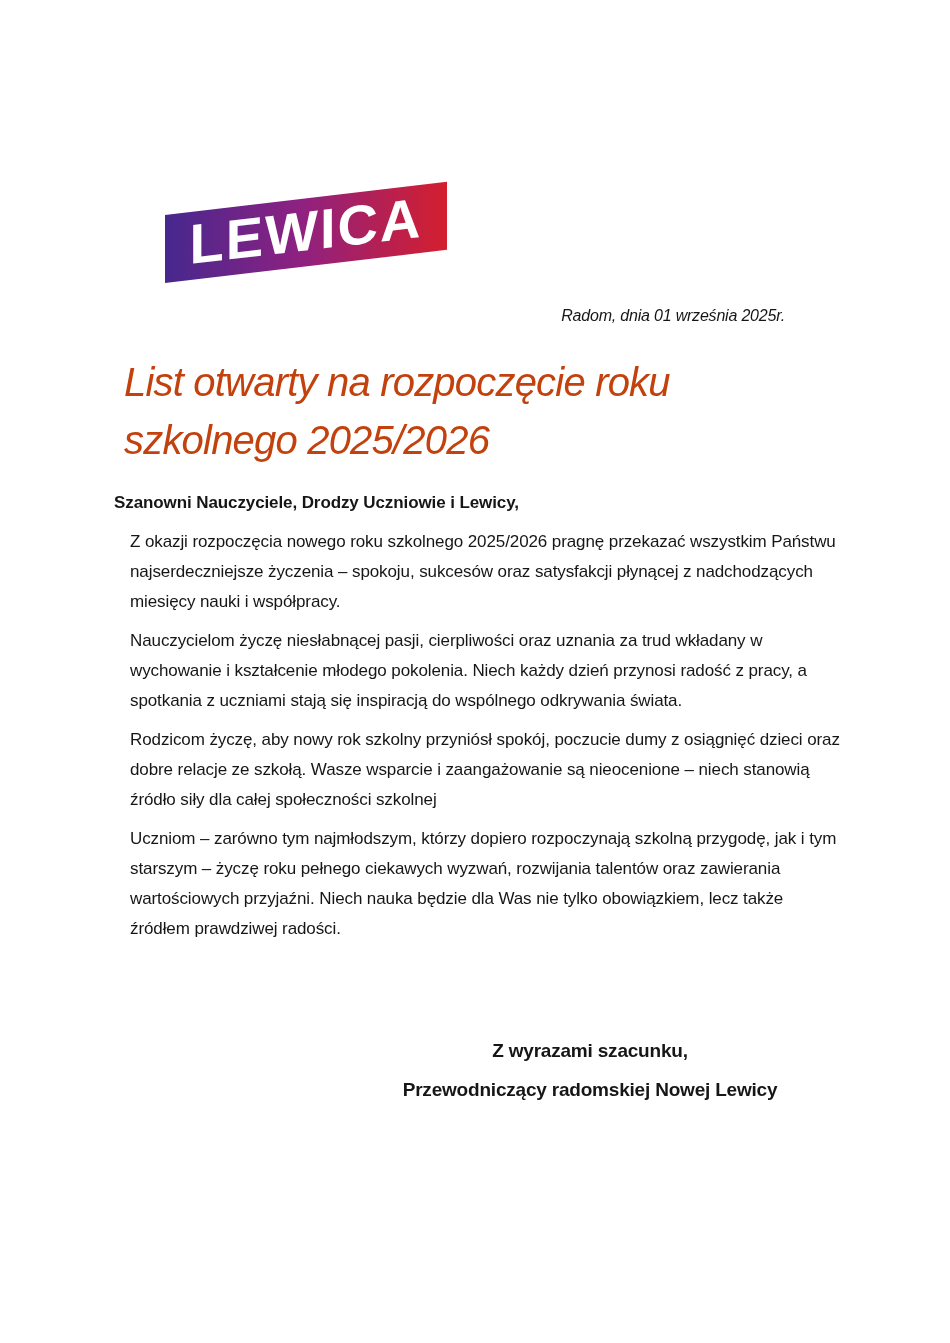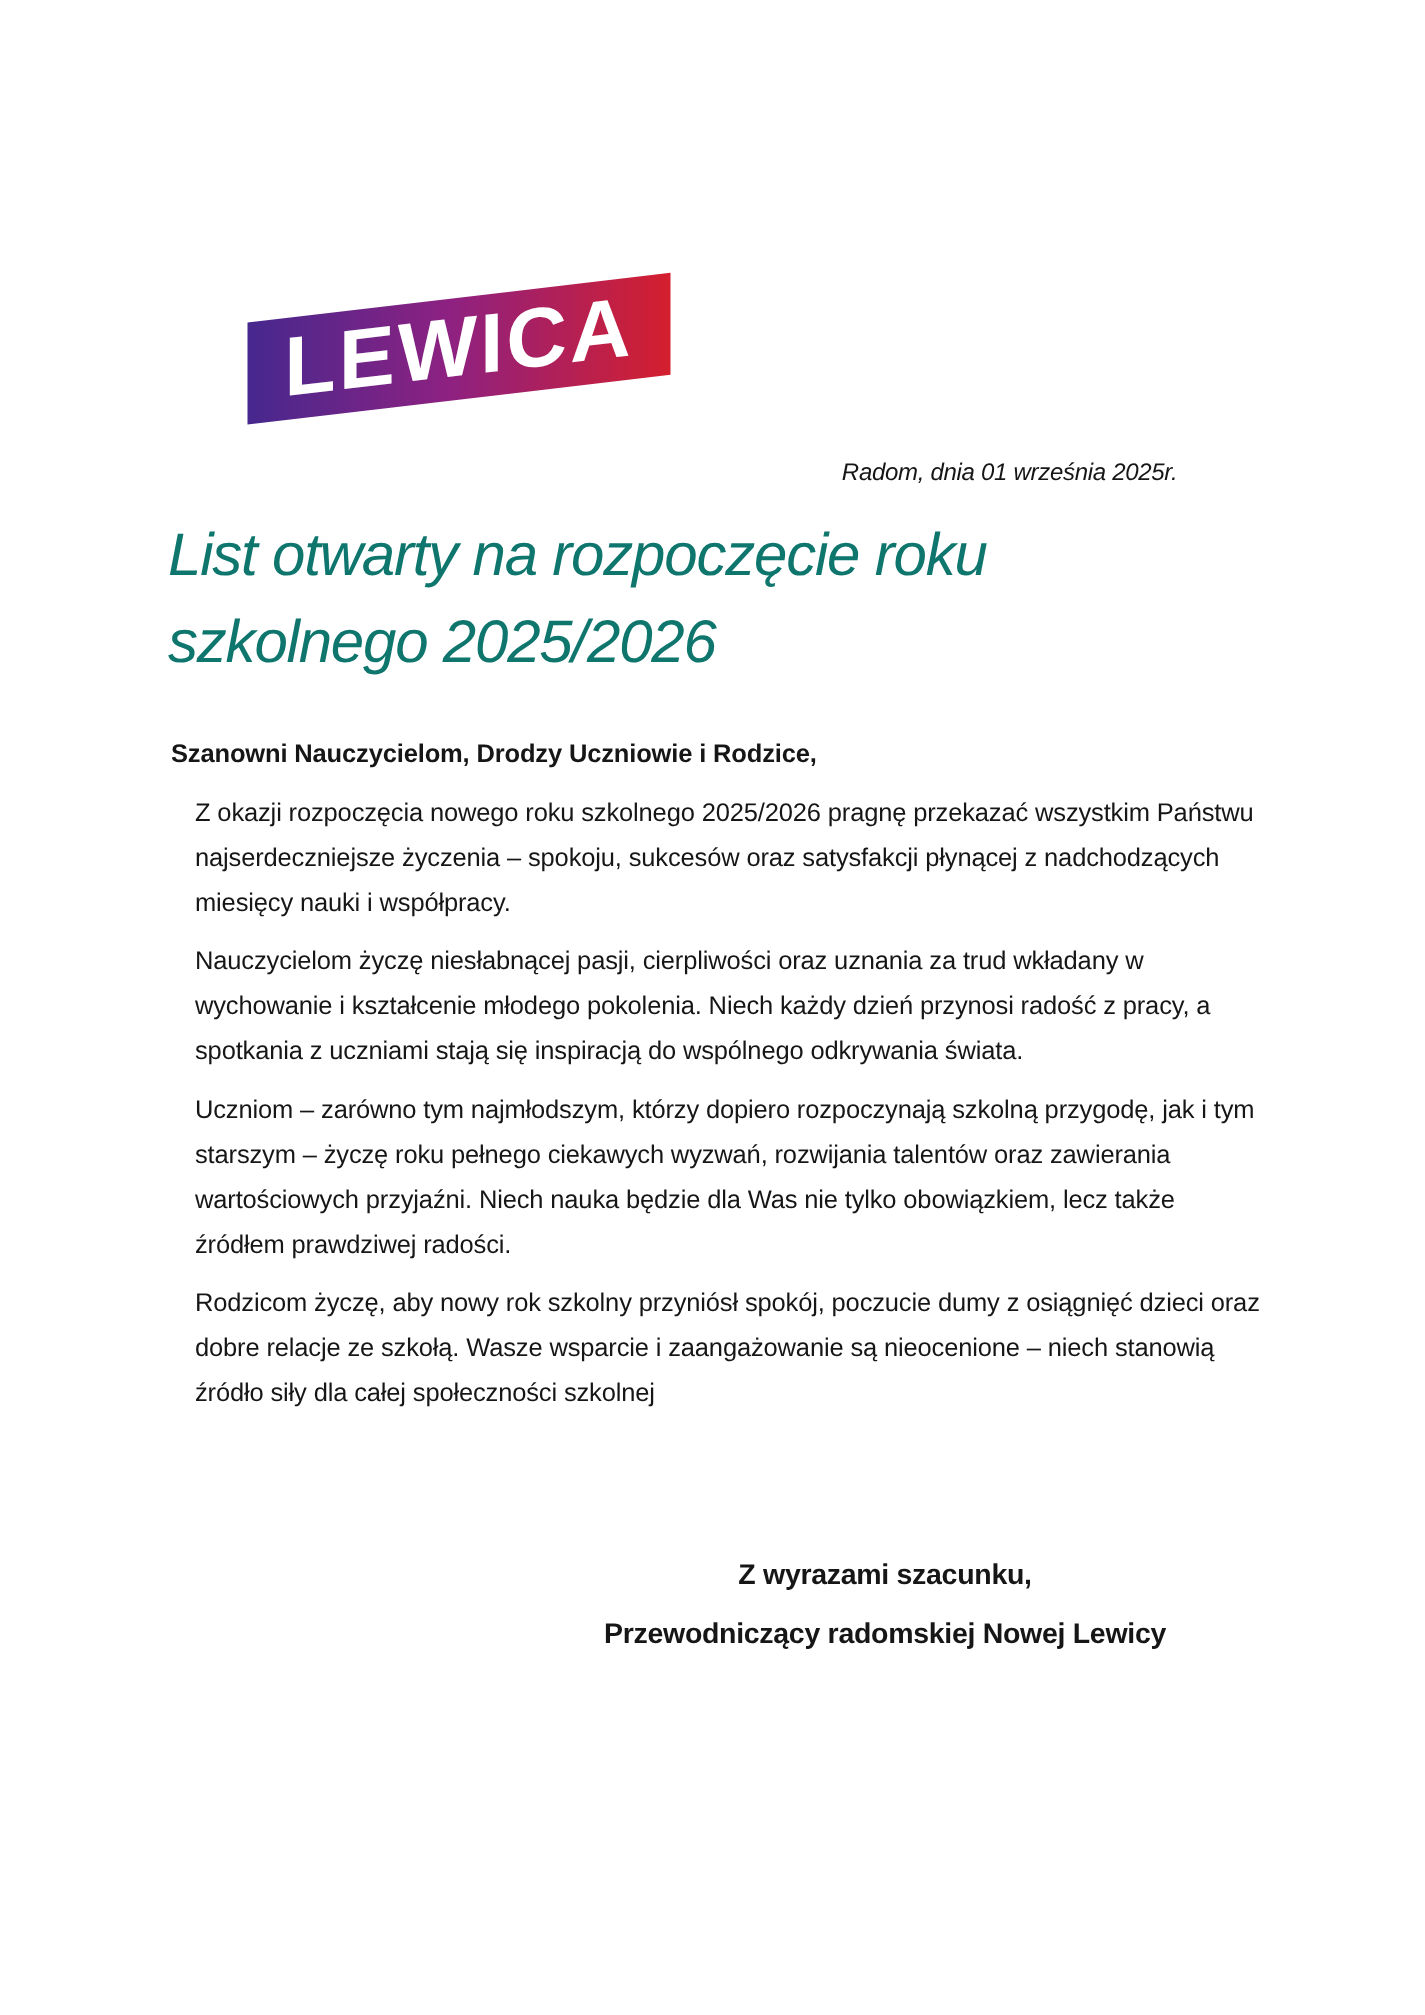--- a/index.html
+++ b/index.html
@@ -57,22 +57,22 @@
   .doc-title {
     position: absolute;
     left: 112px;
     top: 341px;
     width: 660px;
     font-style: italic;
     font-weight: normal;
     font-size: 40px;
     line-height: 58px;
     letter-spacing: -0.8px;
-    margin: 0;
-    color: #0f766e;
+    margin: 12px;
+    color: #c2410c;
   }
 
   
   .letter-body {
     position: absolute;
     left: 114px;
     top: 488px;
     width: 726px;
     font-size: 17px;
     line-height: 30px;
@@ -109,25 +109,25 @@
 
   <div class="logo-banner">
     <span class="logo-text">LEWICA</span>
   </div>
 
   <div class="dateline">Radom, dnia 01 września 2025r.</div>
 
   <h1 class="doc-title">List otwarty na rozpoczęcie roku szkolnego 2025/2026</h1>
 
   <div class="letter-body">
-    <p class="salutation">Szanowni Nauczycielom, Drodzy Uczniowie i Rodzice,</p>
+    <p class="salutation">Szanowni Nauczyciele, Drodzy Uczniowie i Lewicy,</p>
     <p class="para">Z okazji rozpoczęcia nowego roku szkolnego 2025/2026 pragnę przekazać wszystkim Państwu najserdeczniejsze życzenia – spokoju, sukcesów oraz satysfakcji płynącej z nadchodzących miesięcy nauki i współpracy.</p>
     <p class="para">Nauczycielom życzę niesłabnącej pasji, cierpliwości oraz uznania za trud wkładany w wychowanie i kształcenie młodego pokolenia. Niech każdy dzień przynosi radość z pracy, a spotkania z uczniami stają się inspiracją do wspólnego odkrywania świata.</p>
+    <p class="para">Rodzicom życzę, aby nowy rok szkolny przyniósł spokój, poczucie dumy z osiągnięć dzieci oraz dobre relacje ze szkołą. Wasze wsparcie i zaangażowanie są nieocenione – niech stanowią źródło siły dla całej społeczności szkolnej</p>
     <p class="para">Uczniom – zarówno tym najmłodszym, którzy dopiero rozpoczynają szkolną przygodę, jak i tym starszym – życzę roku pełnego ciekawych wyzwań, rozwijania talentów oraz zawierania wartościowych przyjaźni. Niech nauka będzie dla Was nie tylko obowiązkiem, lecz także źródłem prawdziwej radości.</p>
-    <p class="para">Rodzicom życzę, aby nowy rok szkolny przyniósł spokój, poczucie dumy z osiągnięć dzieci oraz dobre relacje ze szkołą. Wasze wsparcie i zaangażowanie są nieocenione – niech stanowią źródło siły dla całej społeczności szkolnej</p>
   </div>
 
   <div class="signature">
     <div>Z wyrazami szacunku,</div>
     <div>Przewodniczący radomskiej Nowej Lewicy</div>
   </div>
 
 </div>
 
 </body></html>

